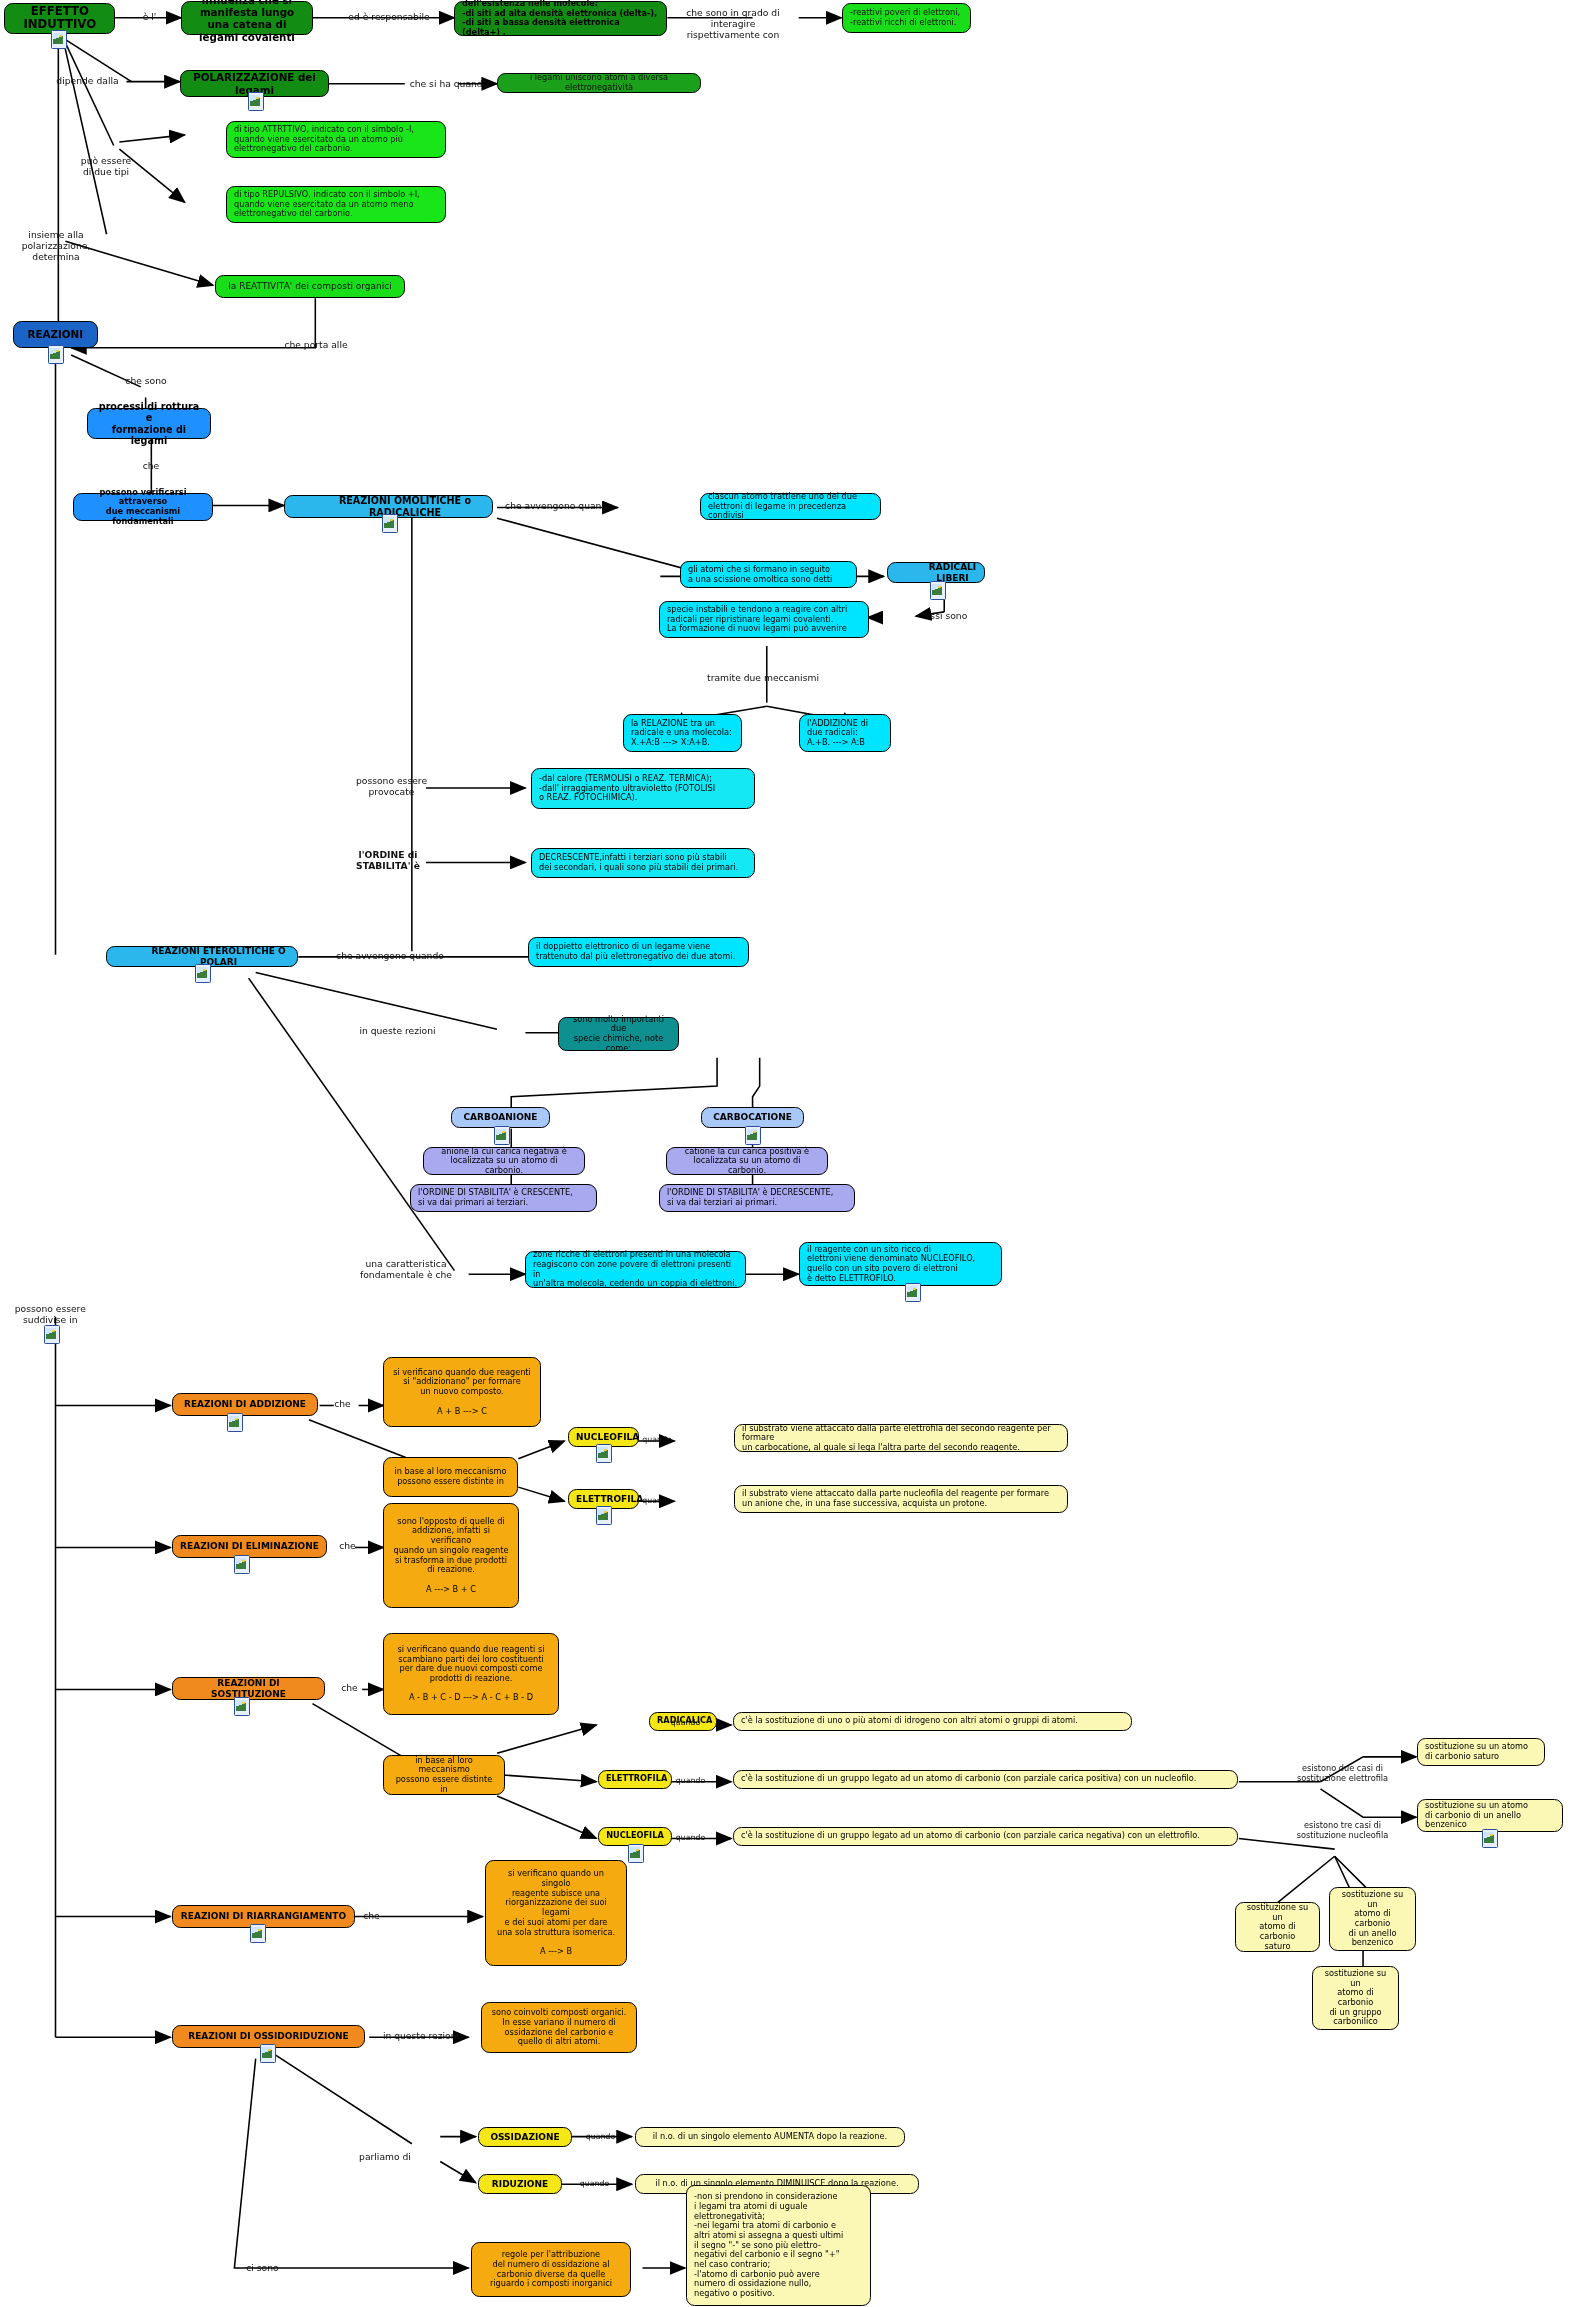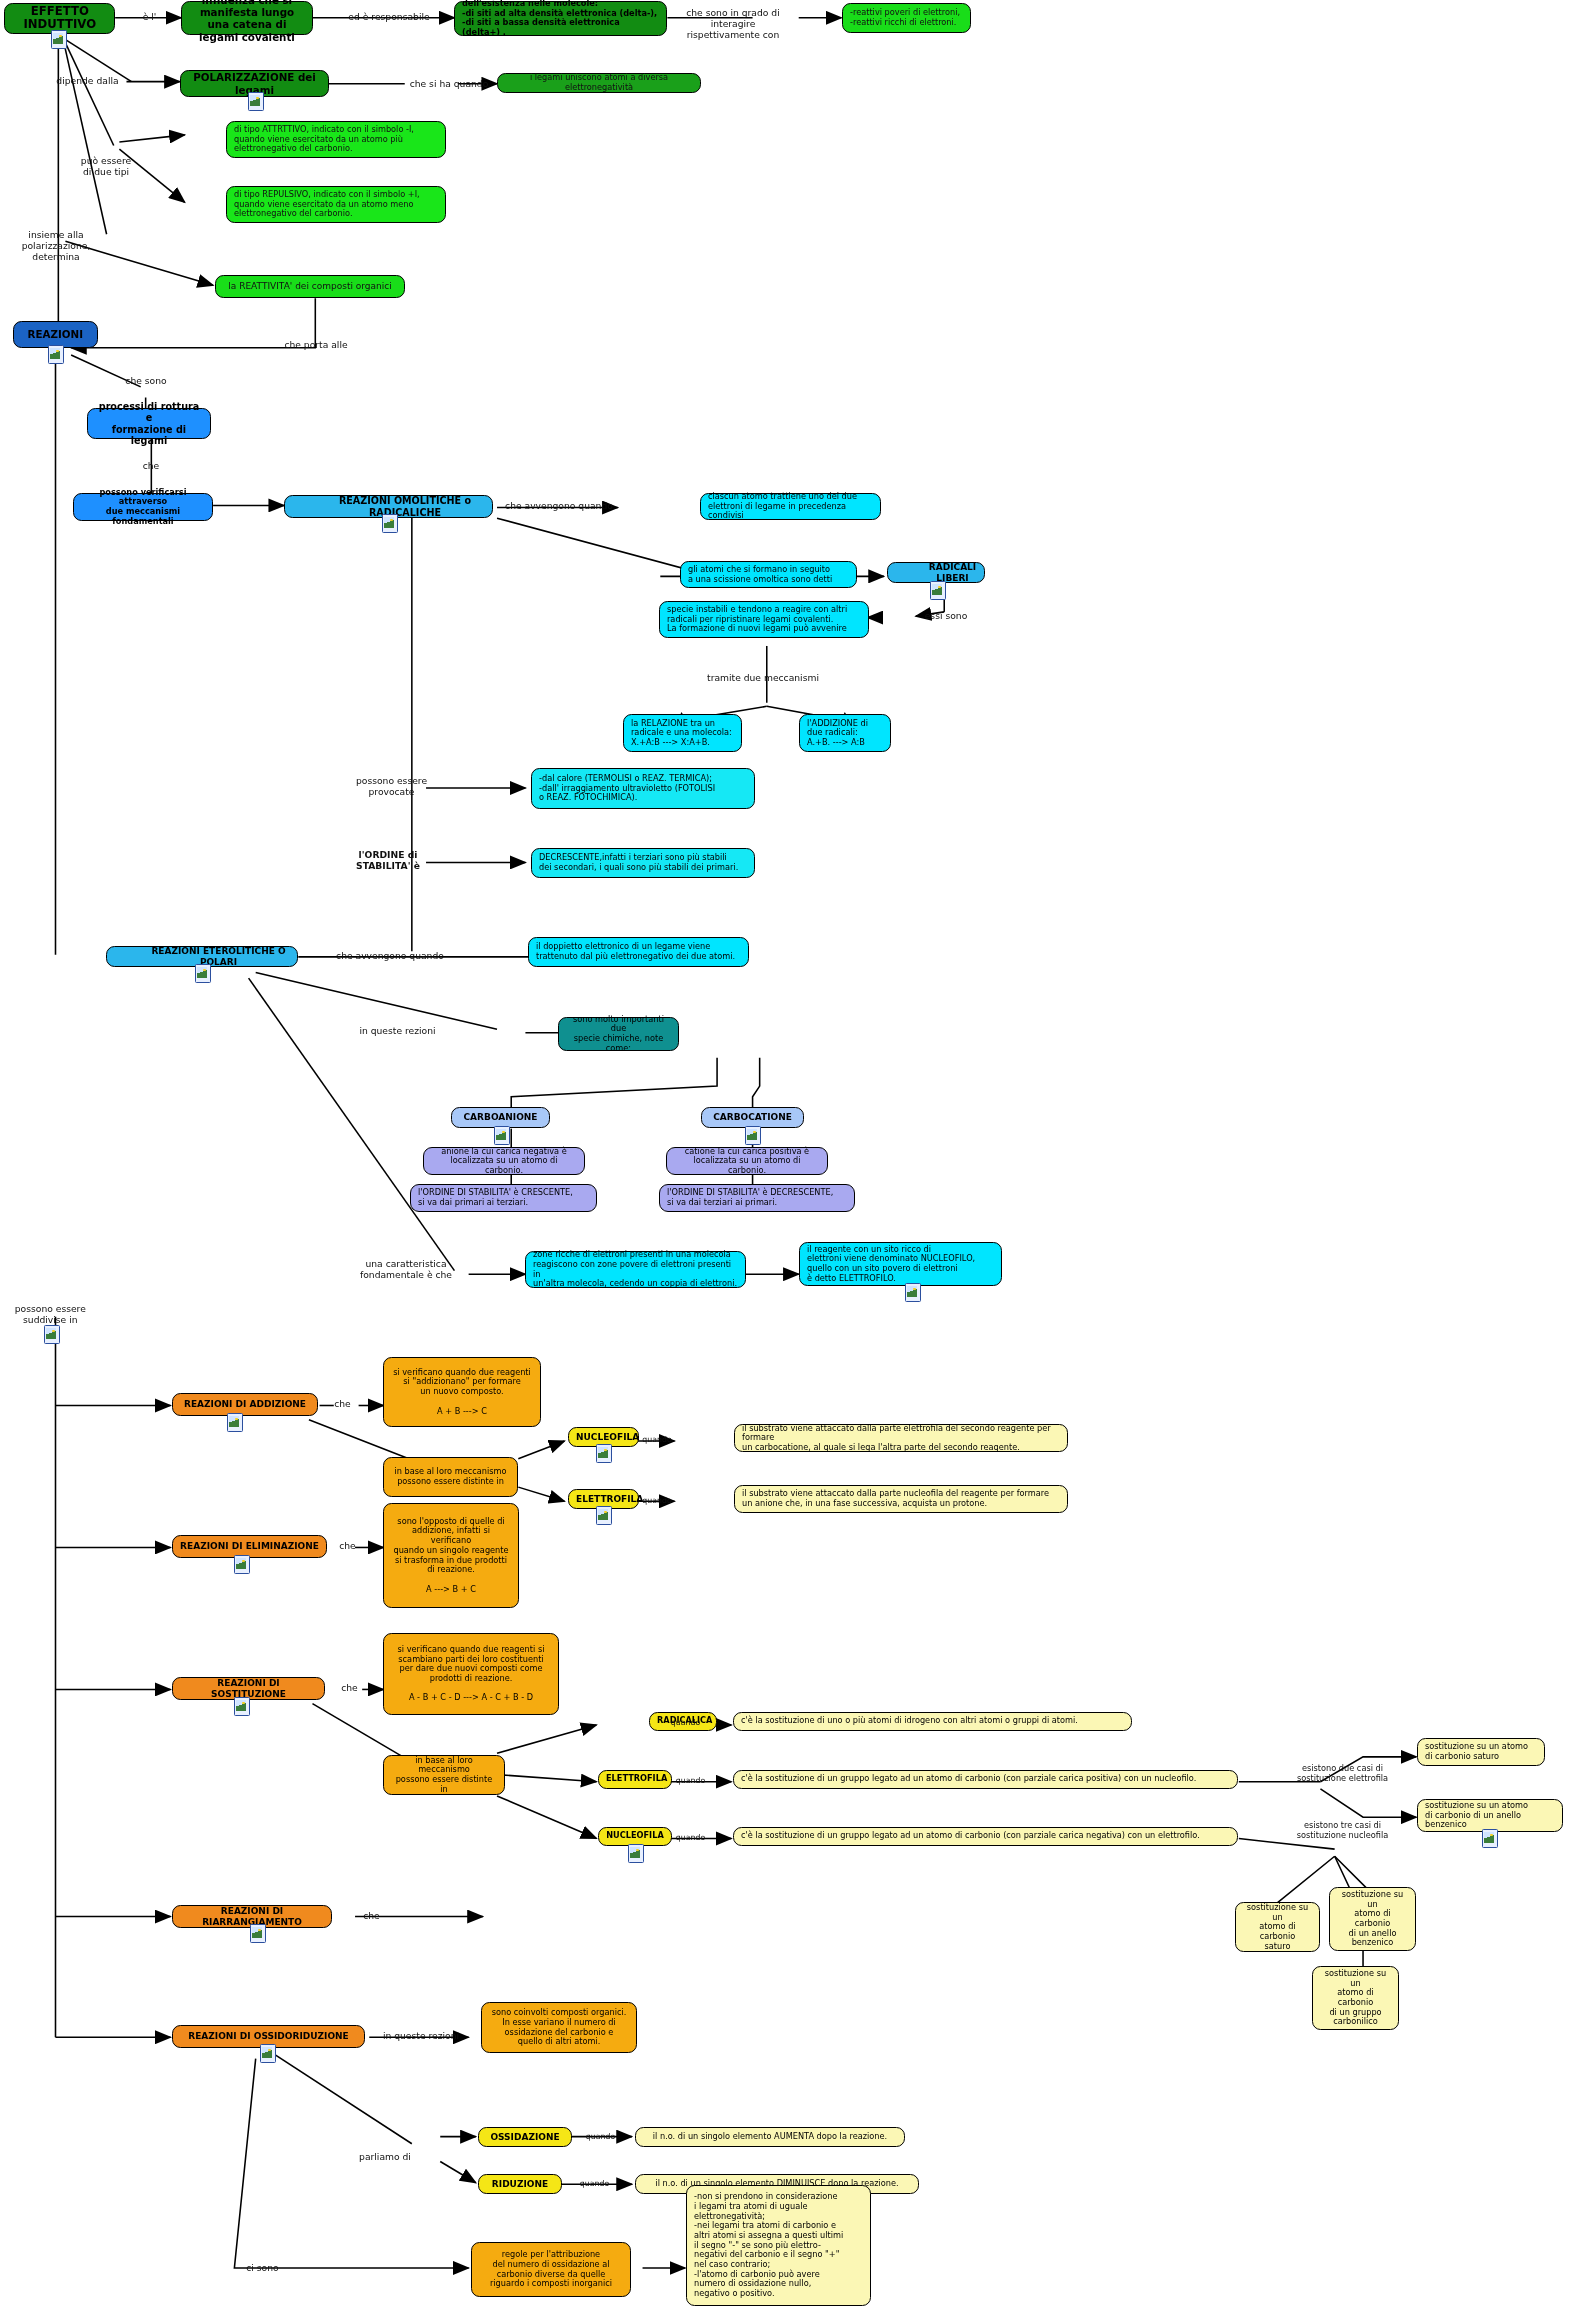--- a/index.html
+++ b/index.html
@@ -508,27 +508,36 @@
 benzenico</span>
 </div>
 
 <div class="node y-pale fs11" style="left:1312px;top:1966px;width:87px;height:64px;">
   <span class="t" style="white-space:pre-line">sostituzione su un
 atomo di carbonio
 di un gruppo
 carbonilico</span>
 </div>
 
-<div class="node o-dark fs12" style="left:172px;top:1905px;width:160px;height:23px;">
+<div class="node o-dark fs12" style="left:172px;top:1905px;width:183px;height:23px;">
   <span class="t">REAZIONI DI RIARRANGIAMENTO</span>
 </div>
 <div class="pic" style="left:250px;top:1924px;"></div>
 
 <div class="lbl" style="left:356px;top:1910px;width:31px;">che</div>
 
+<div class="node o-amber fs11" style="left:485px;top:1860px;width:142px;height:106px;">
+  <span class="t" style="white-space:pre-line">si verificano quando un singolo
+reagente subisce una
+riorganizzazione dei suoi legami
+e dei suoi atomi per dare
+una sola struttura isomerica.
+
+A ---&gt; B</span>
+</div>
 
 <div class="node o-dark fs12" style="left:172px;top:2025px;width:193px;height:23px;">
   <span class="t">REAZIONI DI OSSIDORIDUZIONE</span>
 </div>
 <div class="pic" style="left:260px;top:2044px;"></div>
 
 <div class="lbl" style="left:368px;top:2030px;width:106px;">in queste rezioni</div>
 
 <div class="node o-amber fs11" style="left:481px;top:2002px;width:156px;height:51px;">
   <span class="t" style="white-space:pre-line">sono coinvolti composti organici.

